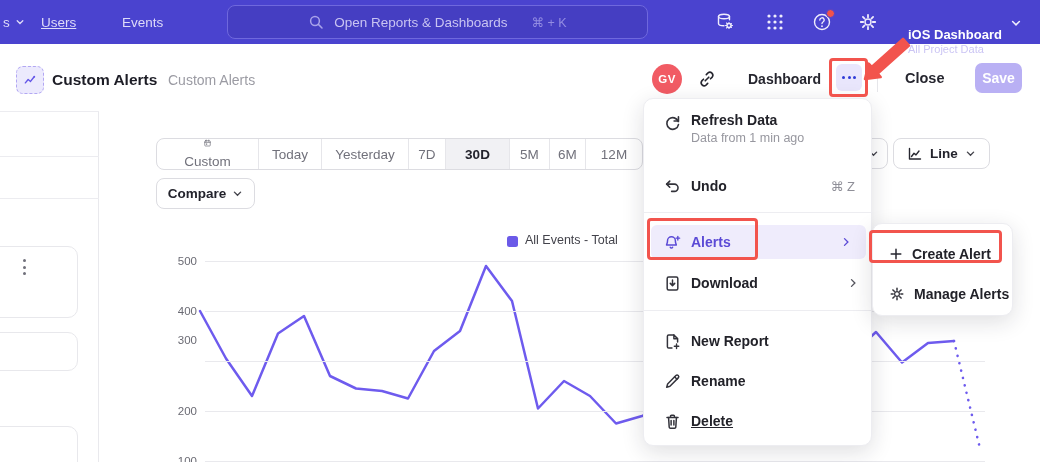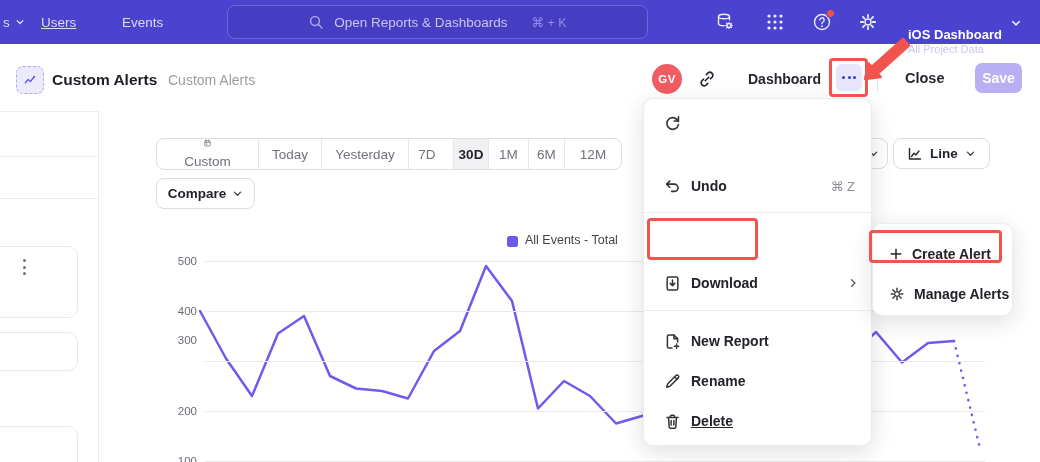--- a/index.html
+++ b/index.html
@@ -244,25 +244,25 @@
       </div>
       <div class="rng" style="width: 63px;">
         <span>Today</span>
       </div>
       <div class="rng" style="width: 87px;">
         <span>Yesterday</span>
       </div>
       <div class="rng" style="width: 37px;">
         <span>7D</span>
       </div>
-      <div class="rng sel" style="width: 35px; margin-left: 8px;">
+      <div class="rng sel" style="width: 64px;">
         <span>30D</span>
       </div>
       <div class="rng" style="width: 40px;">
-        <span>1M</span>
+        <span>5M</span>
       </div>
       <div class="rng" style="width: 36px;">
         <span>6M</span>
       </div>
       <div class="rng" style="width: 57px;">
         <span>12M</span>
       </div>
     </div>
 
   <div id="compare-btn">
@@ -288,33 +288,48 @@
         <path d="M3.5 6l4.5 4.5L12.5 6"></path>
       </svg>
   </div>
 
   <div id="menu">
     <div class="mi" style="top:13px;height:46px;align-items:flex-start;">
       <svg style="margin-top:3px;" width="17" height="17" viewBox="0 0 16 16" fill="none" stroke="#33333b" stroke-width="1.5" stroke-linecap="round">
         <path d="M13.4 6.2A5.5 5.5 0 1 0 13.6 9"></path>
           <path d="M13.6 1.6v4.1H9.5"></path>
       </svg>
+      <div>
+        <div class="lbl">Refresh Data</div>
+        <div class="sub">Data from 1 min ago</div>
+      </div>
     </div>
 
     <div class="mi" style="top:67px;height:40px;">
       <svg width="17" height="17" viewBox="0 0 16 16" fill="none" stroke="#33333b" stroke-width="1.5" stroke-linecap="round" stroke-linejoin="round">
         <path d="M2.5 5.8h7.3a3.4 3.4 0 0 1 0 6.8H7.2"></path>
           <path d="M5.4 2.9L2.5 5.8l2.9 2.9"></path>
       </svg>
       <span class="lbl">Undo</span>
       <span class="short">⌘ Z</span>
     </div>
 
     <div class="m-div" style="top:113px;"></div>
 
+    <div class="mi" id="mi-alerts" style="top:126px;height:34px;">
+      <svg width="17" height="17" viewBox="0 0 16 16" fill="none" stroke="#5b4ad6" stroke-width="1.4" stroke-linecap="round" stroke-linejoin="round">
+        <path d="M7 2.6a3.7 3.7 0 0 1 3.7 3.7c0 2.7.9 3.2.9 4H2.4c0-.8.9-1.3.9-4A3.7 3.7 0 0 1 7 2.6z"></path>
+        <path d="M5.9 12.4a1.2 1.2 0 0 0 2.2 0"></path>
+        <path d="M13 2.2v3.4M11.3 3.9h3.4" stroke-width="1.3"></path>
+      </svg>
+      <span class="lbl">Alerts</span>
+      <svg class="chev" width="12" height="12" viewBox="0 0 16 16" fill="none" stroke="#5b4ad6" stroke-width="1.8" stroke-linecap="round">
+          <path d="M6 3.5L10.5 8L6 12.5"></path>
+        </svg>
+    </div>
 
     <div class="mi" style="top:164px;height:40px;">
       <svg width="17" height="17" viewBox="0 0 16 16" fill="none" stroke="#33333b" stroke-width="1.4" stroke-linecap="round" stroke-linejoin="round">
         <rect x="3" y="1.8" width="10" height="12.4" rx="1.4"></rect>
           <path d="M8 4.8v5M5.9 7.9L8 10l2.1-2.1"></path>
       </svg>
       <span class="lbl">Download</span>
       <svg class="chev" width="12" height="12" viewBox="0 0 16 16" fill="none" stroke="#55555e" stroke-width="1.8" stroke-linecap="round">
           <path d="M6 3.5L10.5 8L6 12.5"></path>
         </svg>

